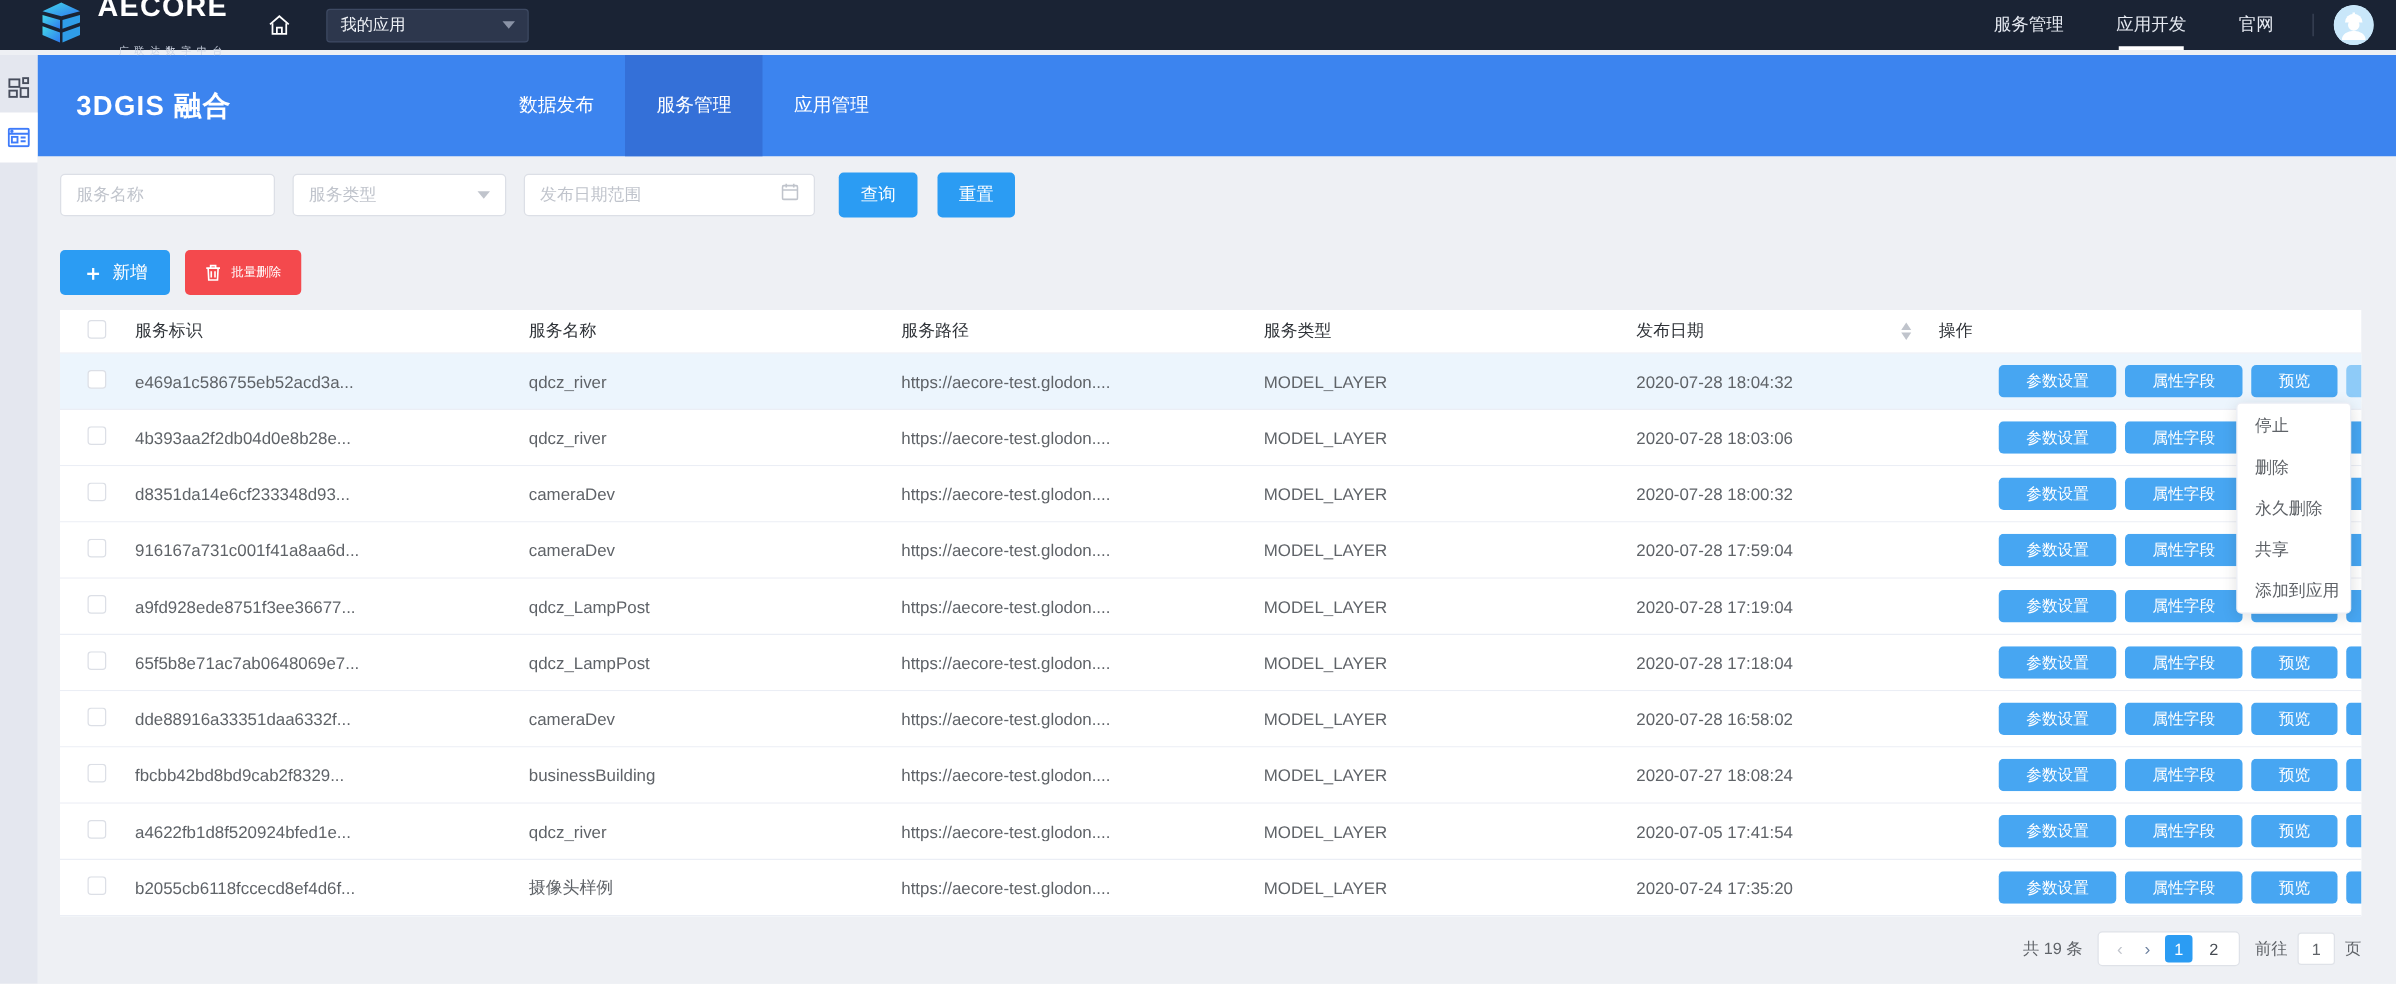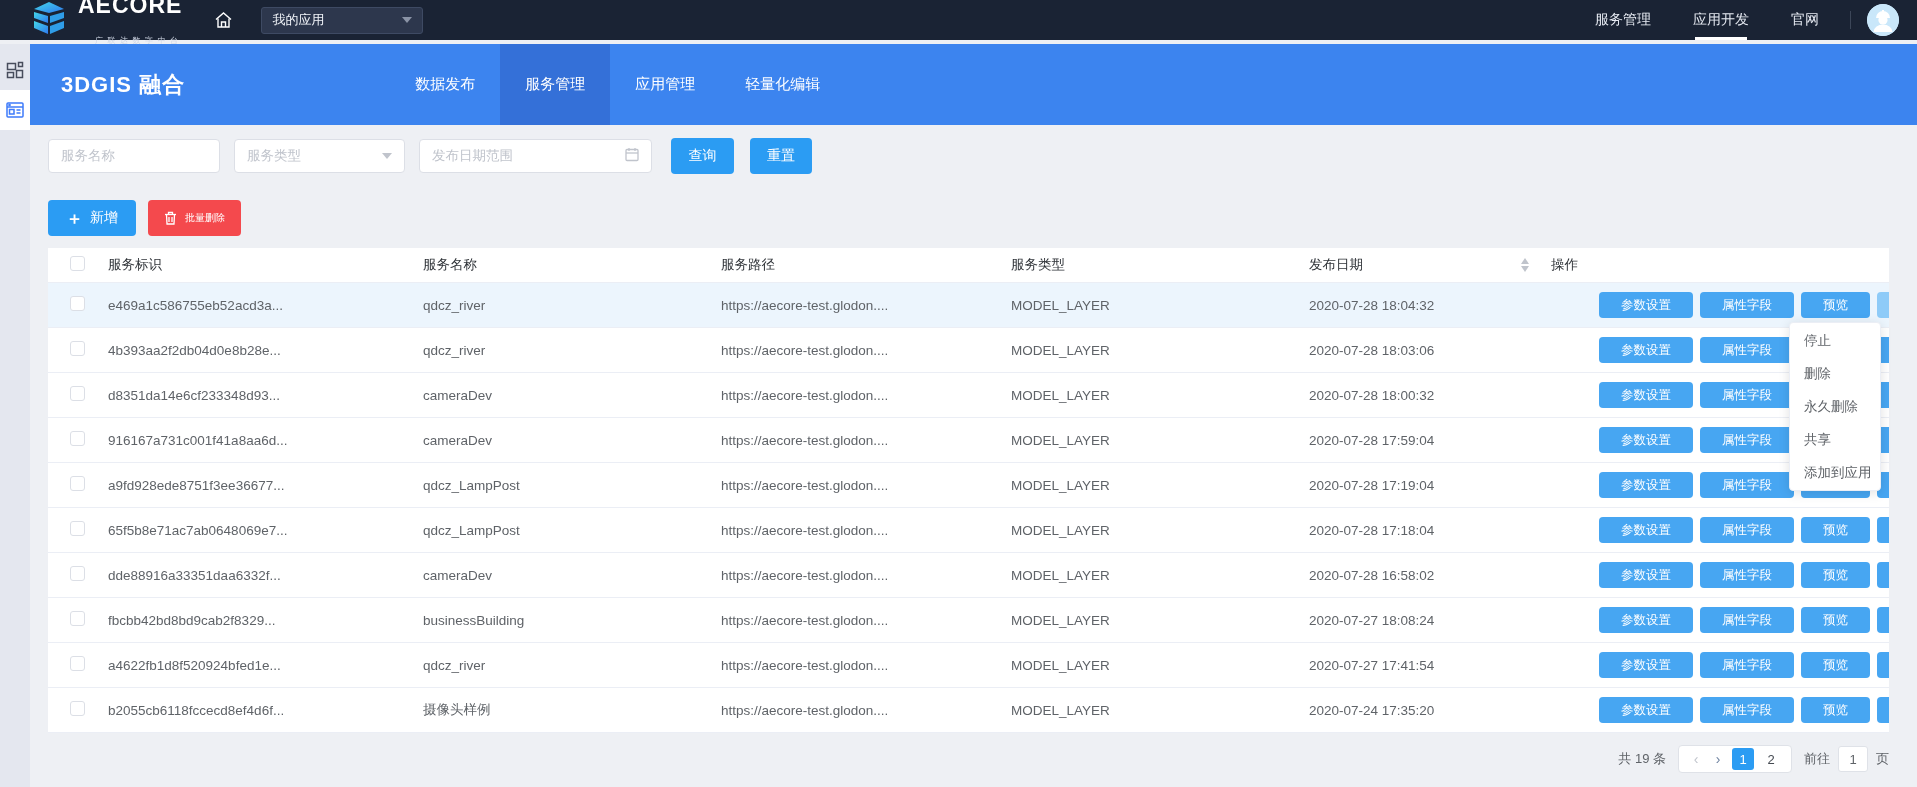--- a/index.html
+++ b/index.html
@@ -199,23 +199,20 @@
 
   <span class="h-tab">
         <span>数据发布</span>
       </span>
       <span class="h-tab active">
         <span>服务管理</span>
       </span>
       <span class="h-tab">
         <span>应用管理</span>
       </span>
-      <span class="h-tab">
-        <span>轻量化编辑</span>
-      </span>
     </div>
 </div>
 
 <div class="content">
 
   <div class="filters">
     <div class="f-input w-name">
       <span class="ph">服务名称</span>
     </div>
     <div class="f-input w-type">
@@ -408,21 +405,21 @@
               <i class="cd"></i>
             </button>
           </div>
         </div>
         <div class="tr">
           <div class="td c-check"><span class="checkbox"></span></div>
           <div class="td c-id">a4622fb1d8f520924bfed1e...</div>
           <div class="td c-name">qdcz_river</div>
           <div class="td c-path">https://aecore-test.glodon....</div>
           <div class="td c-type">MODEL_LAYER</div>
-          <div class="td c-date">2020-07-27 17:41:54</div>
+          <div class="td c-date">2020-07-05 17:41:54</div>
           <div class="td c-action">
             <button class="abtn">参数设置</button>
             <button class="abtn">属性字段</button>
             <button class="abtn">预览</button>
             <button class="abtn more">
               <span>更多</span>
               <i class="cd"></i>
             </button>
           </div>
         </div>

